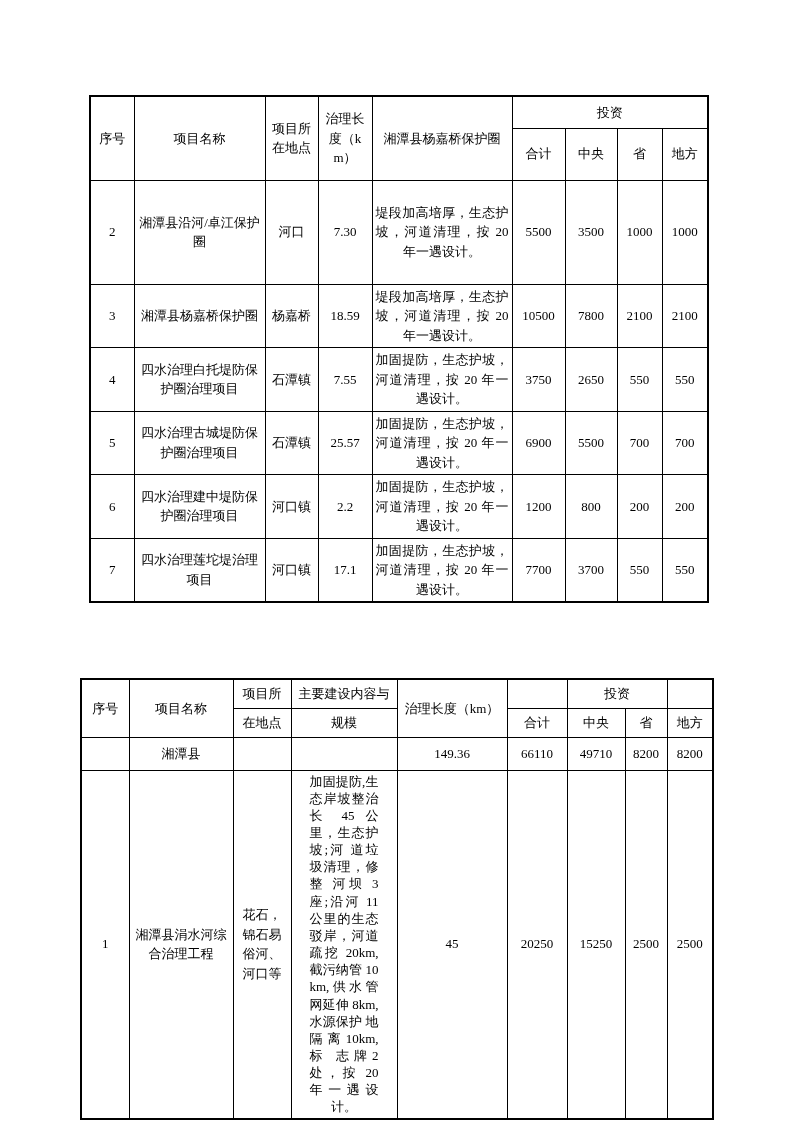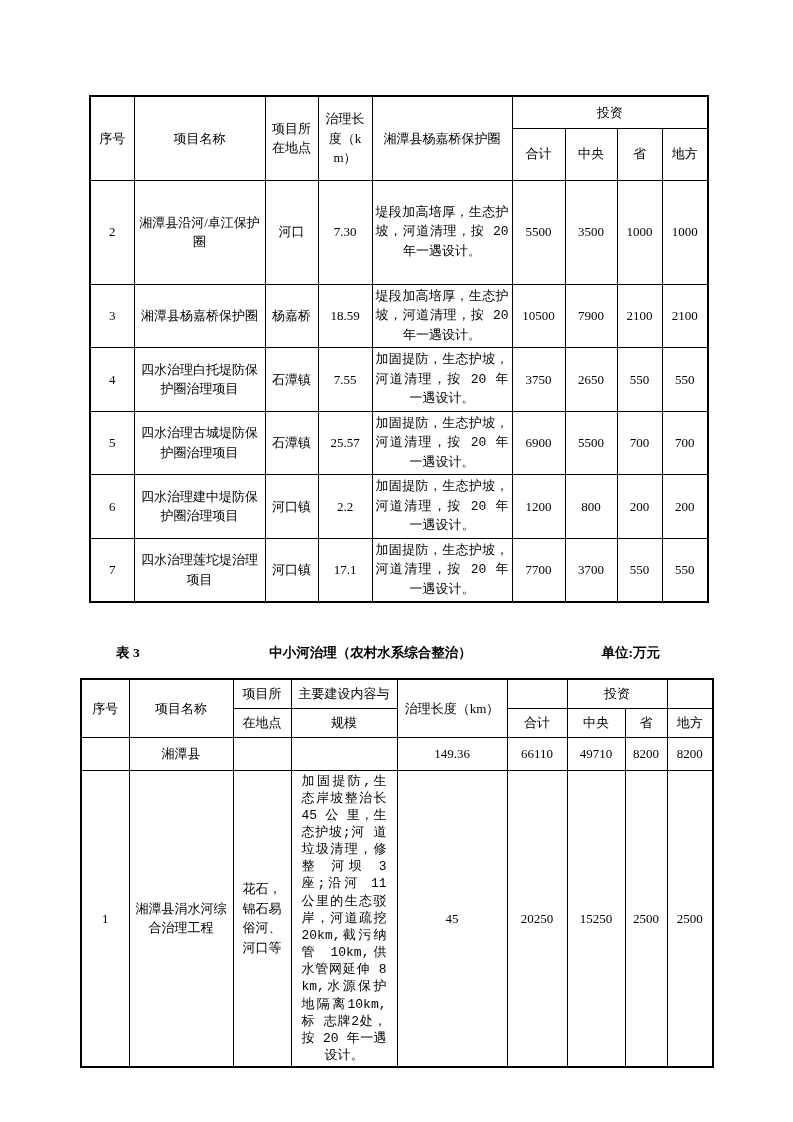--- a/index.html
+++ b/index.html
@@ -24,22 +24,22 @@
     word-break:break-all;
   }
   .t1 {
     position:absolute; left:89px; top:95px; width:618px;
     border:2px solid #000;
   }
   .t2 {
     position:absolute; left:80px; top:678px; width:632px;
     border:2px solid #000;
   }
-  .jc { text-align:justify; text-align-last:center;font-family:Liberation Mono, monospace; }
-  .dense { line-height:1.32; padding:2px 10px; }
+  .jc { text-align:justify; text-align-last:center; }
+  .dense { line-height:1.32; padding:2px 18px; }
   .caption {
     position:absolute; left:80px; top:644px; width:632px;
     display:flex; align-items:center;
     font-weight:bold; font-size:13.5px;
   }
   .caption .lbl { margin-left:36px; }
   .caption .ttl { flex:1; text-align:center; }
   .caption .unit { margin-right:52px; }
   .pageno {
     position:absolute; left:0; top:1036px; width:793px;
@@ -108,21 +108,21 @@
       <td>1000</td>
       <td>1000</td>
     </tr>
     <tr class="r3">
       <td>3</td>
       <td>湘潭县杨嘉桥保护圈</td>
       <td>杨嘉桥</td>
       <td>18.59</td>
       <td class="jc">堤段加高培厚，生态护坡，河道清理，按 20 年一遇设计。</td>
       <td>10500</td>
-      <td>7900</td>
+      <td>7800</td>
       <td>2100</td>
       <td>2100</td>
     </tr>
     <tr class="r4">
       <td>4</td>
       <td>四水治理白托堤防保护圈治理项目</td>
       <td>石潭镇</td>
       <td>7.55</td>
       <td class="jc">加固提防，生态护坡，河道清理，按 20 年一遇设计。</td>
       <td>3750</td>
@@ -159,25 +159,20 @@
       <td>17.1</td>
       <td class="jc">加固提防，生态护坡，河道清理，按 20 年一遇设计。</td>
       <td>7700</td>
       <td>3700</td>
       <td>550</td>
       <td>550</td>
     </tr>
   </tbody>
     </table>
 
-  <div class="caption">
-    <span class="lbl">表 3</span>
-    <span class="ttl">中小河治理（农村水系综合整治）</span>
-    <span class="unit">单位:万元</span>
-  </div>
 
   <table class="t2">
     <colgroup>
       <col style="width:48px">
         <col style="width:104px">
         <col style="width:58px">
       <col style="width:106px">
         <col style="width:110px">
         <col style="width:60px">
       <col style="width:58px">

